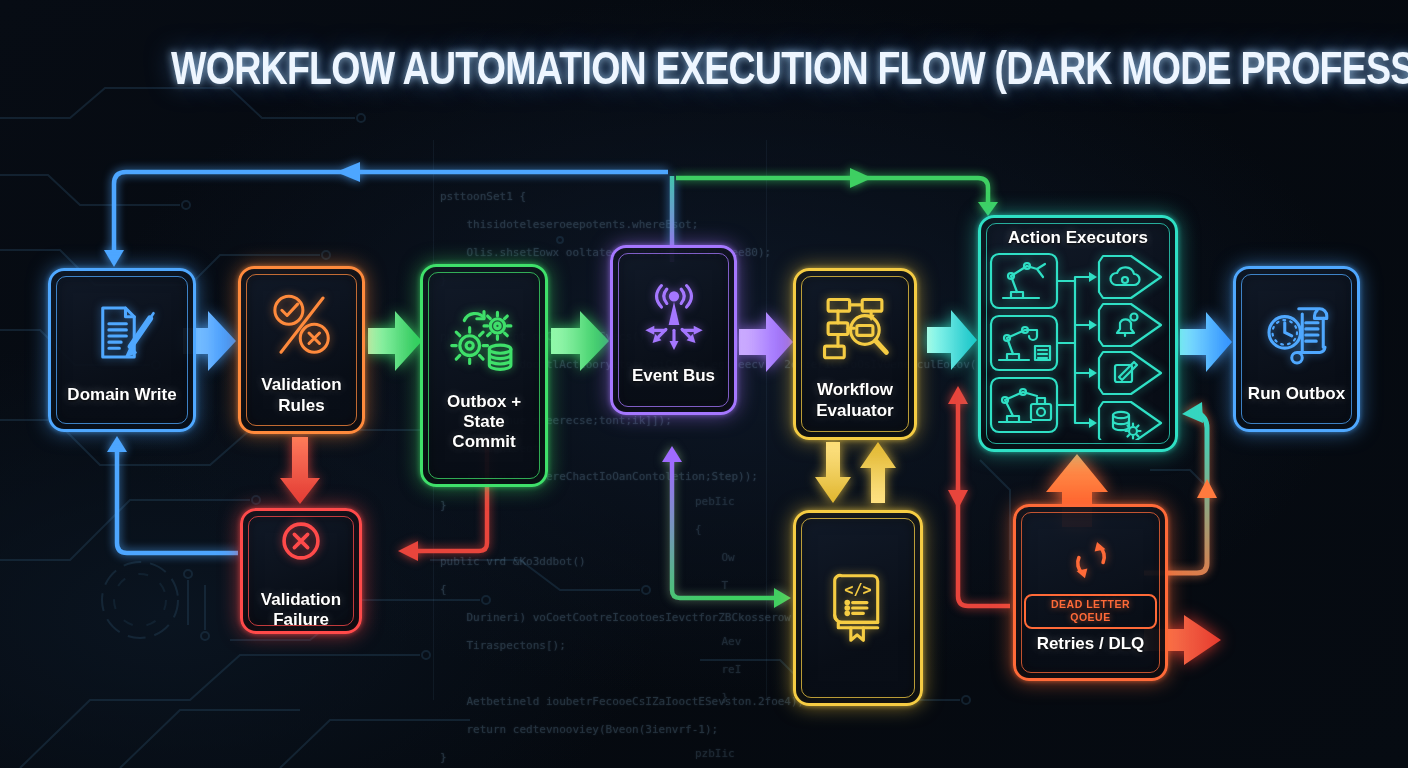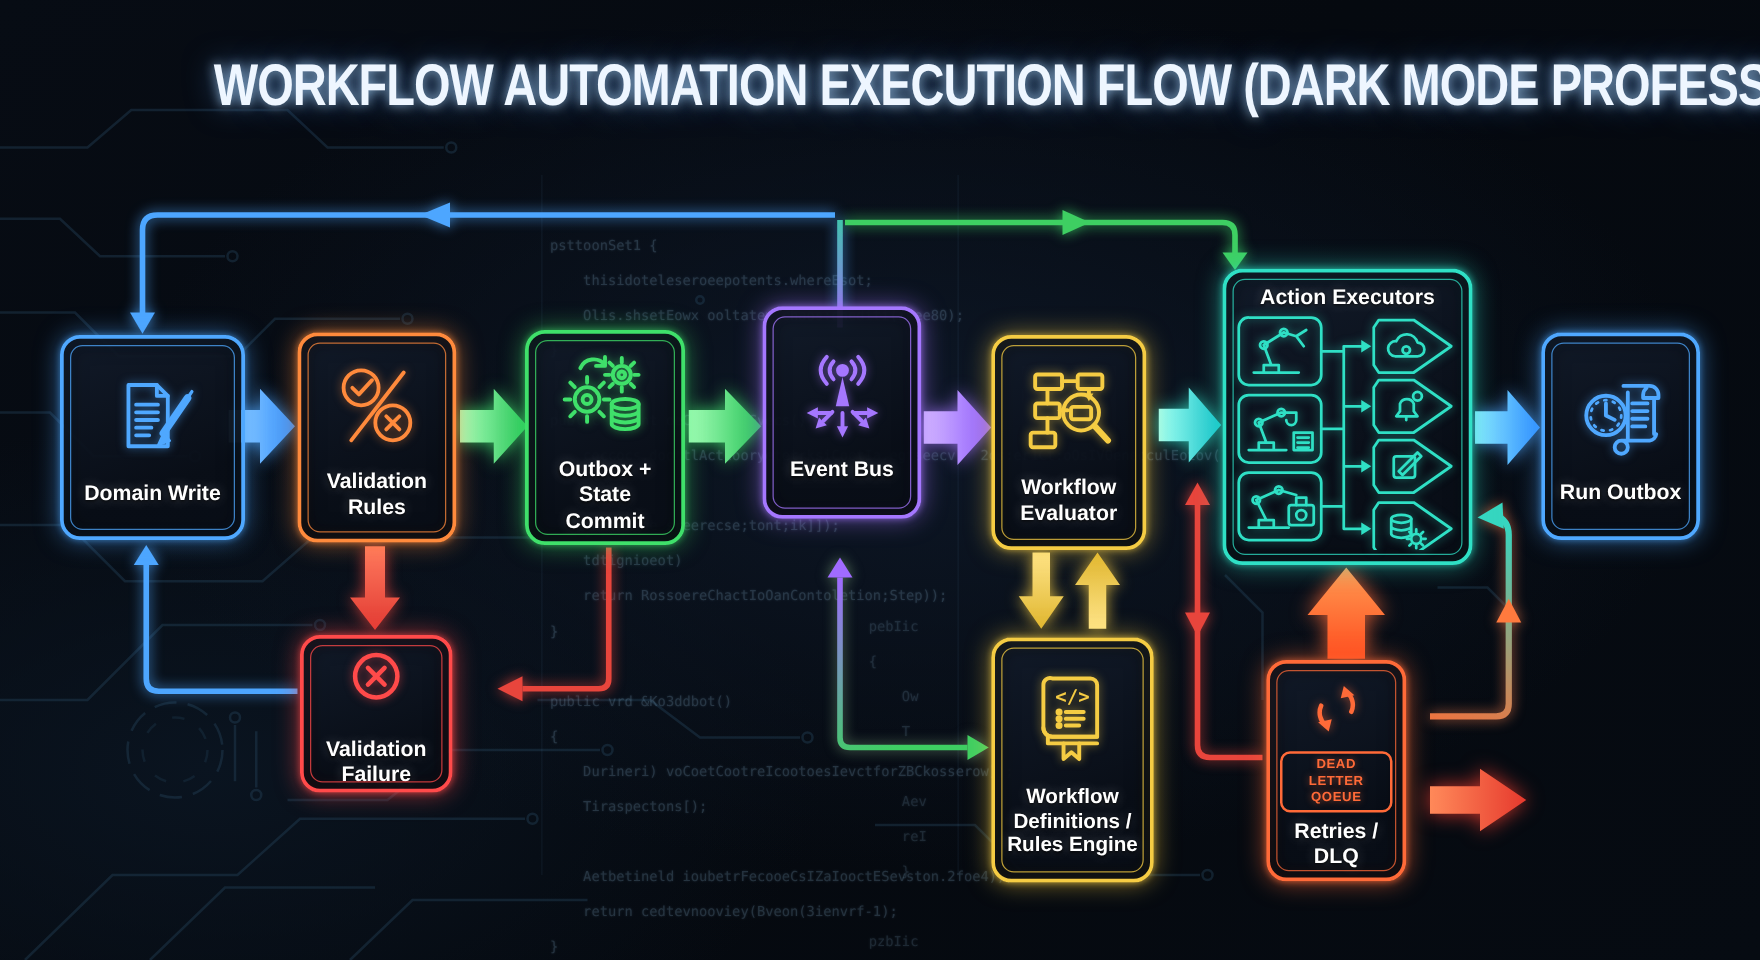--- a/index.html
+++ b/index.html
@@ -47,28 +47,28 @@
   .c-blue  {--c:#4fa8ff;--glow:rgba(79,168,255,.55);--glow2:rgba(79,168,255,.16);}
   .c-orange{--c:#ff8a3c;--glow:rgba(255,138,60,.55);--glow2:rgba(255,138,60,.16);}
   .c-green {--c:#3fe06a;--glow:rgba(63,224,106,.55);--glow2:rgba(63,224,106,.16);}
   .c-purple{--c:#a577ff;--glow:rgba(165,119,255,.55);--glow2:rgba(165,119,255,.16);}
   .c-gold  {--c:#f5cc43;--glow:rgba(245,204,67,.55);--glow2:rgba(245,204,67,.16);}
   .c-teal  {--c:#2fe0c5;--glow:rgba(47,224,197,.55);--glow2:rgba(47,224,197,.16);}
   .c-red   {--c:#ff4a4a;--glow:rgba(255,74,74,.6); --glow2:rgba(255,74,74,.18);}
   .c-ember {--c:#ff6a38;--glow:rgba(255,106,56,.6);--glow2:rgba(255,106,56,.18);}
   #n-dw {left:48px;  top:268px;width:148px;height:164px;}
   #n-vr {left:238px; top:266px;width:127px;height:168px;}
-  #n-ob {left:420px; top:264px;width:128px;height:172px;}
+  #n-ob {left:420px; top:264px;width:128px;height:223px;}
   #n-eb {left:610px; top:245px;width:127px;height:170px;}
   #n-we {left:793px; top:268px;width:124px;height:172px;}
   #n-ae {left:978px; top:215px;width:200px;height:237px;justify-content:flex-start;gap:4px;padding-top:8px;}
   #n-rh {left:1233px;top:266px;width:127px;height:166px;}
   #n-vf {left:240px; top:508px;width:122px;height:126px;gap:20px;}
   #n-wd {left:793px; top:510px;width:130px;height:196px;}
-  #n-dlq{left:1013px;top:528px;width:112px;height:177px;gap:5px;}
+  #n-dlq{left:1013px;top:504px;width:155px;height:177px;gap:5px;}
   #n-pf {left:1220px;top:567px;width:145px;height:140px;}
   #n-wd .label{font-size:16.5px;}
   #n-pf .label{font-size:15px;}
   #n-ae .ae-title{font-size:17px;margin-top:2px;}
   .dlq-badge{
     border:2px solid var(--c);border-radius:8px;padding:2px 8px;color:var(--c);
     font-size:10.5px;font-weight:bold;letter-spacing:.5px;text-align:center;line-height:1.3;
     text-shadow:0 0 6px var(--glow);
   }
 </style>
@@ -459,21 +459,20 @@
       <svg width="86" height="92" viewBox="0 0 96 100" stroke-width="3.5">
         <path d="M30,14 h34 a6,6 0 0 1 6,6 v46 h-40 a8,8 0 0 1 -8,-8 v-38 a6,6 0 0 1 8,-6 z"></path>
         <path d="M22,58 a8,8 0 0 0 8,8 h40 M26,72 h44 M26,66 v6"></path>
         <text x="48" y="36" text-anchor="middle" font-size="17" font-weight="bold" fill="currentColor" stroke="none" font-family="DejaVu Sans Mono, monospace">&lt;/&gt;</text>
         <path d="M42,44 h16 M42,50 h16 M42,56 h12"></path>
           <circle cx="36" cy="44" r="1.4" fill="currentColor"></circle>
           <circle cx="36" cy="50" r="1.4" fill="currentColor"></circle>
           <circle cx="36" cy="56" r="1.4" fill="currentColor"></circle>
         <path d="M40,72 v14 l7,-6 l7,6 v-14"></path>
       </svg></span>
-    <div class="label">Workflow Definitions / Rules Engine</div>
   </div>
 
   <div class="node c-ember" id="n-dlq">
     <span class="icon">
       <svg width="58" height="58" viewBox="0 0 96 96" stroke-width="6">
         <path d="M62,26 a22,22 0 0 1 6,26"></path>
           <polygon points="58,18 72,30 54,34" fill="currentColor" stroke="none"></polygon>
         <path d="M34,70 a22,22 0 0 1 -6,-26"></path>
           <polygon points="38,78 24,66 42,62" fill="currentColor" stroke="none"></polygon>
       </svg></span>

